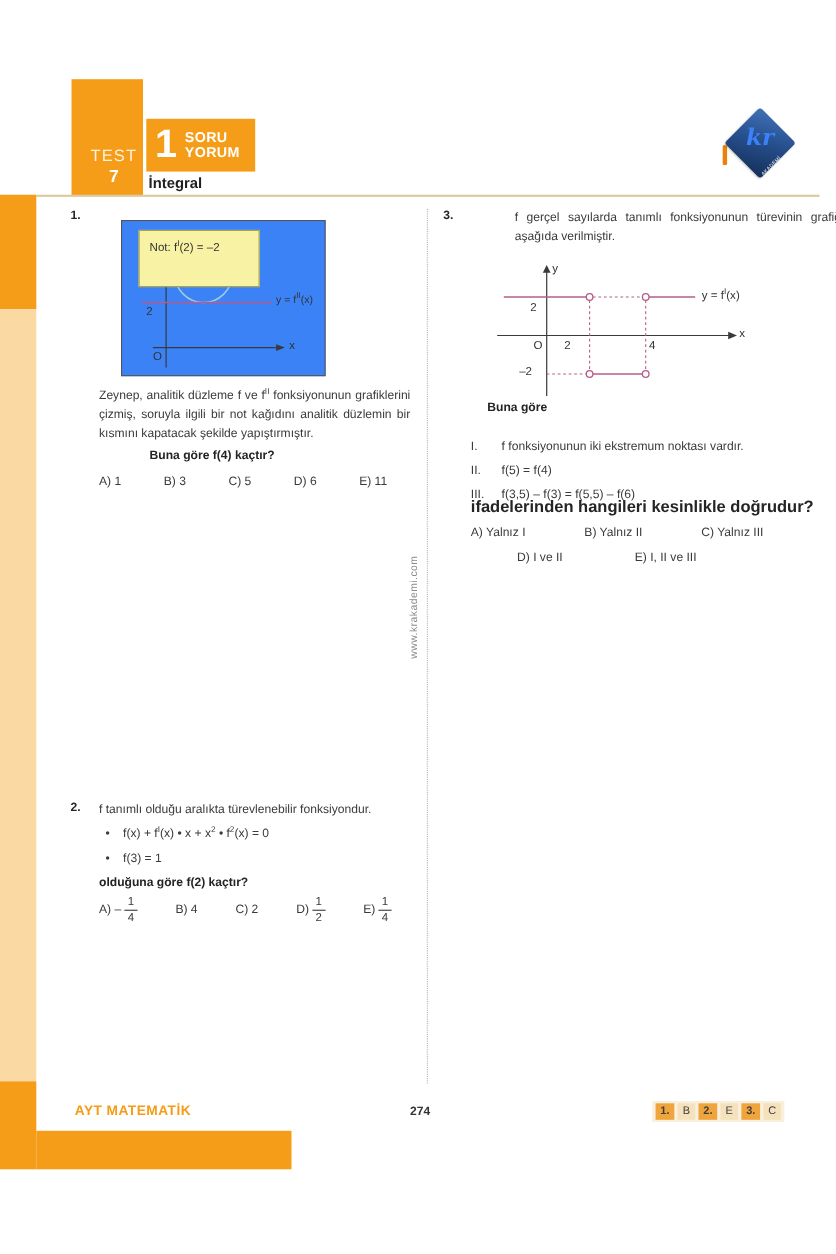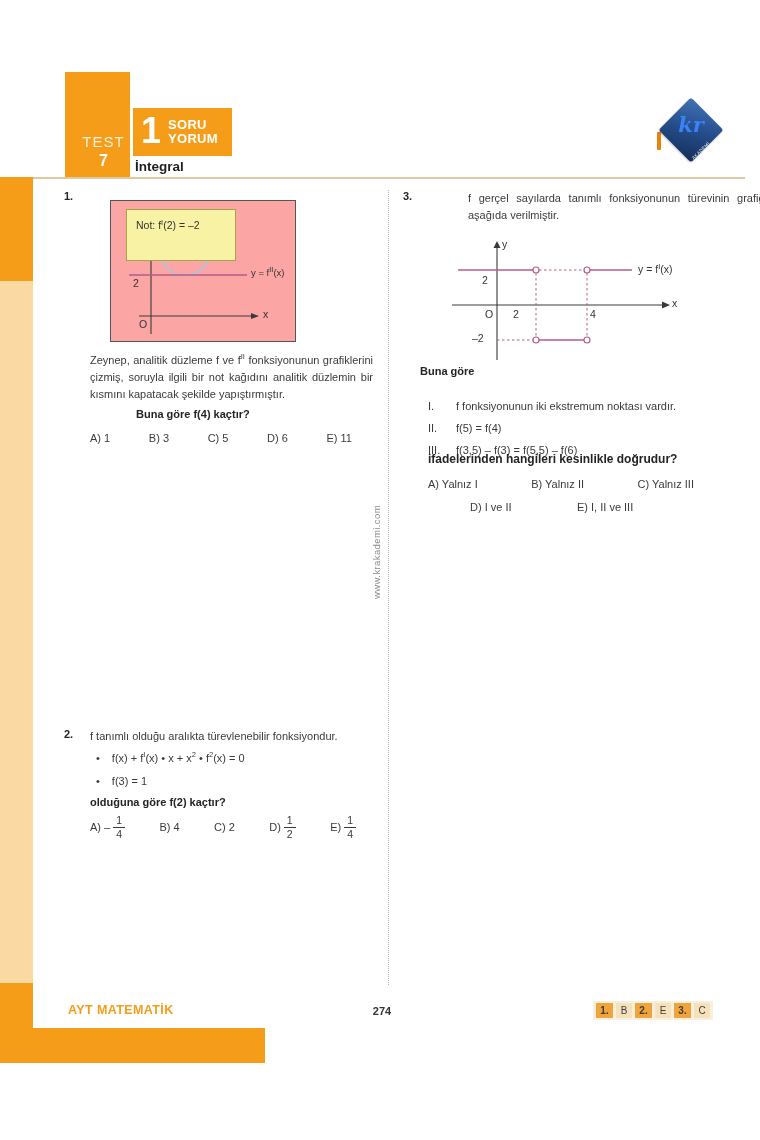--- a/index.html
+++ b/index.html
@@ -38,21 +38,21 @@
   .logo-sub { position:absolute; left:47px; top:57px; transform:rotate(-45deg); transform-origin:0 0;
     font-size:4.5px; color:#fff; letter-spacing:.4px; line-height:1.4; white-space:nowrap; }
   .logo-tassel { position:absolute; left:13px; top:32px; width:4px; height:18px; background:#e8820a; border-radius:1px; }
 
   
   .divider { left:388px; top:190px; height:795px; width:0; border-left:1px dotted #b3b3b3; }
   .watermark { left:371px; top:505px; writing-mode:vertical-rl; transform:rotate(180deg);
     color:#8a8a8a; font-size:9.5px; letter-spacing:.4px; }
 
   
-  .fig1 { left:110px; top:200px; width:186px; height:142px; border:1px solid #555; background:#fca5a5; }
+  .fig1 { left:110px; top:200px; width:186px; height:142px; border:1px solid #555; background:#3b82f6; }
   .fig1 svg { position:absolute; left:0; top:0; }
   .fig1-note { position:absolute; left:15px; top:8px; width:110px; height:52px;
     background:#f8f3a4; border:1px solid #a9a247; font-size:10.5px; color:#333; padding:9px 0 0 9px; }
   .figlabel { position:absolute; font-size:10.5px; color:#333; }
 
   
   .fig3 { left:440px; top:238px; width:280px; height:128px; }
   .fig3 svg { position:absolute; left:0; top:0; }
 
   
@@ -205,31 +205,31 @@
     <span class="figlabel" style="left:62px;top:0;">y</span>
     <span class="figlabel" style="left:232px;top:59px;">x</span>
     <span class="figlabel" style="left:45px;top:70px;">O</span>
     <span class="figlabel" style="left:42px;top:36px;">2</span>
     <span class="figlabel" style="left:32px;top:94px;">–2</span>
     <span class="figlabel" style="left:73px;top:70px;">2</span>
     <span class="figlabel" style="left:150px;top:70px;">4</span>
     <span class="figlabel" style="left:198px;top:25px;text-align:right;">y = f<sup>I</sup>(x)</span>
   </div>
 
-  <div class="abs b" style="left:404px;top:365px;font-size:11px;padding-left:16px;">Buna göre</div>
+  <div class="abs b" style="left:427px;top:365px;font-size:11px;padding-left:16px;">Buna göre</div>
   <div class="abs stmt" style="left:428px;top:386px;">
     <span class="roman">I.</span><span>f fonksiyonunun iki ekstremum noktası vardır.</span>
   </div>
   <div class="abs stmt" style="left:428px;top:408px;">
     <span class="roman">II.</span><span>f(5) = f(4)</span>
   </div>
   <div class="abs stmt" style="left:428px;top:430px;">
     <span class="roman">III.</span><span>f(3,5) – f(3) = f(5,5) – f(6)</span>
   </div>
-  <div class="abs b" style="left:428px;top:452px;font-size:12px;">ifadelerinden hangileri kesinlikle doğrudur?</div>
+  <div class="abs b" style="left:428px;top:452px;font-size:15px;">ifadelerinden hangileri kesinlikle doğrudur?</div>
 
   <div class="abs choices-row" style="left:428px;top:478px;width:266px;">
     <span>A) Yalnız I</span>
     <span>B) Yalnız II</span>
     <span>C) Yalnız III</span>
   </div>
   <span class="abs" style="left:470px;top:501px;font-size:11px;">D) I ve II</span>
   <span class="abs" style="left:577px;top:501px;font-size:11px;">E) I, II ve III</span>
 
   <div class="abs footer-series">AYT MATEMATİK</div>

